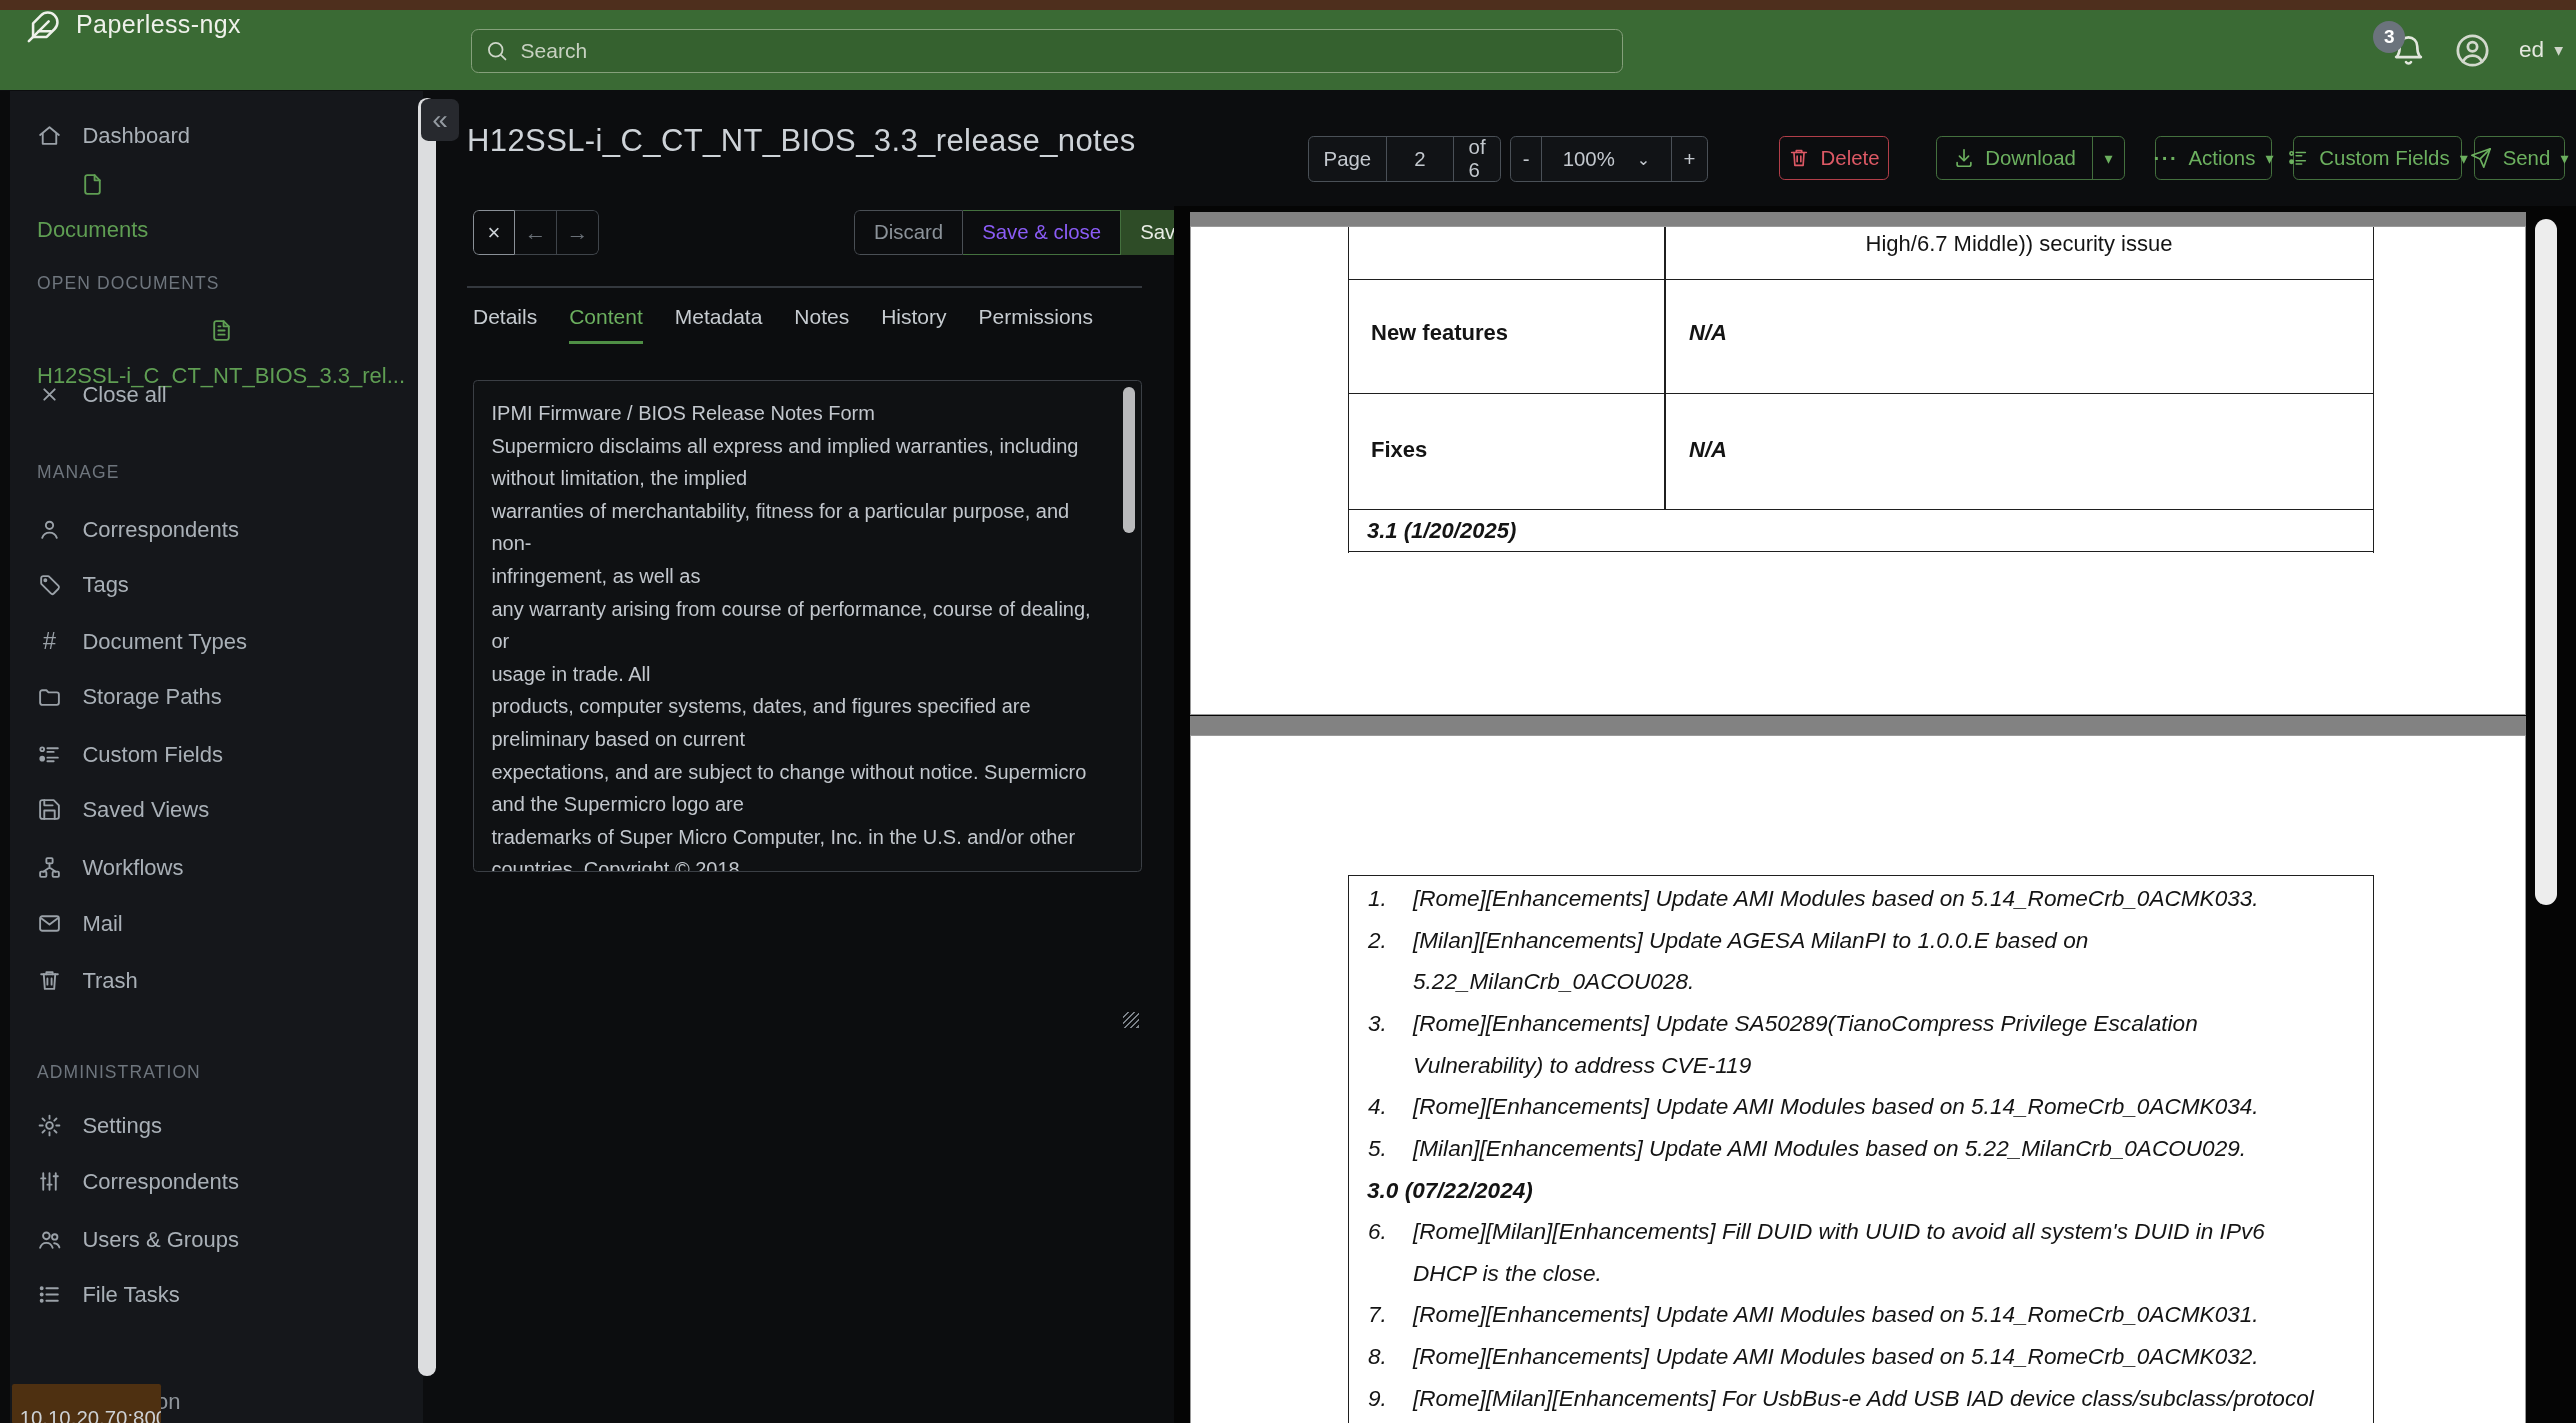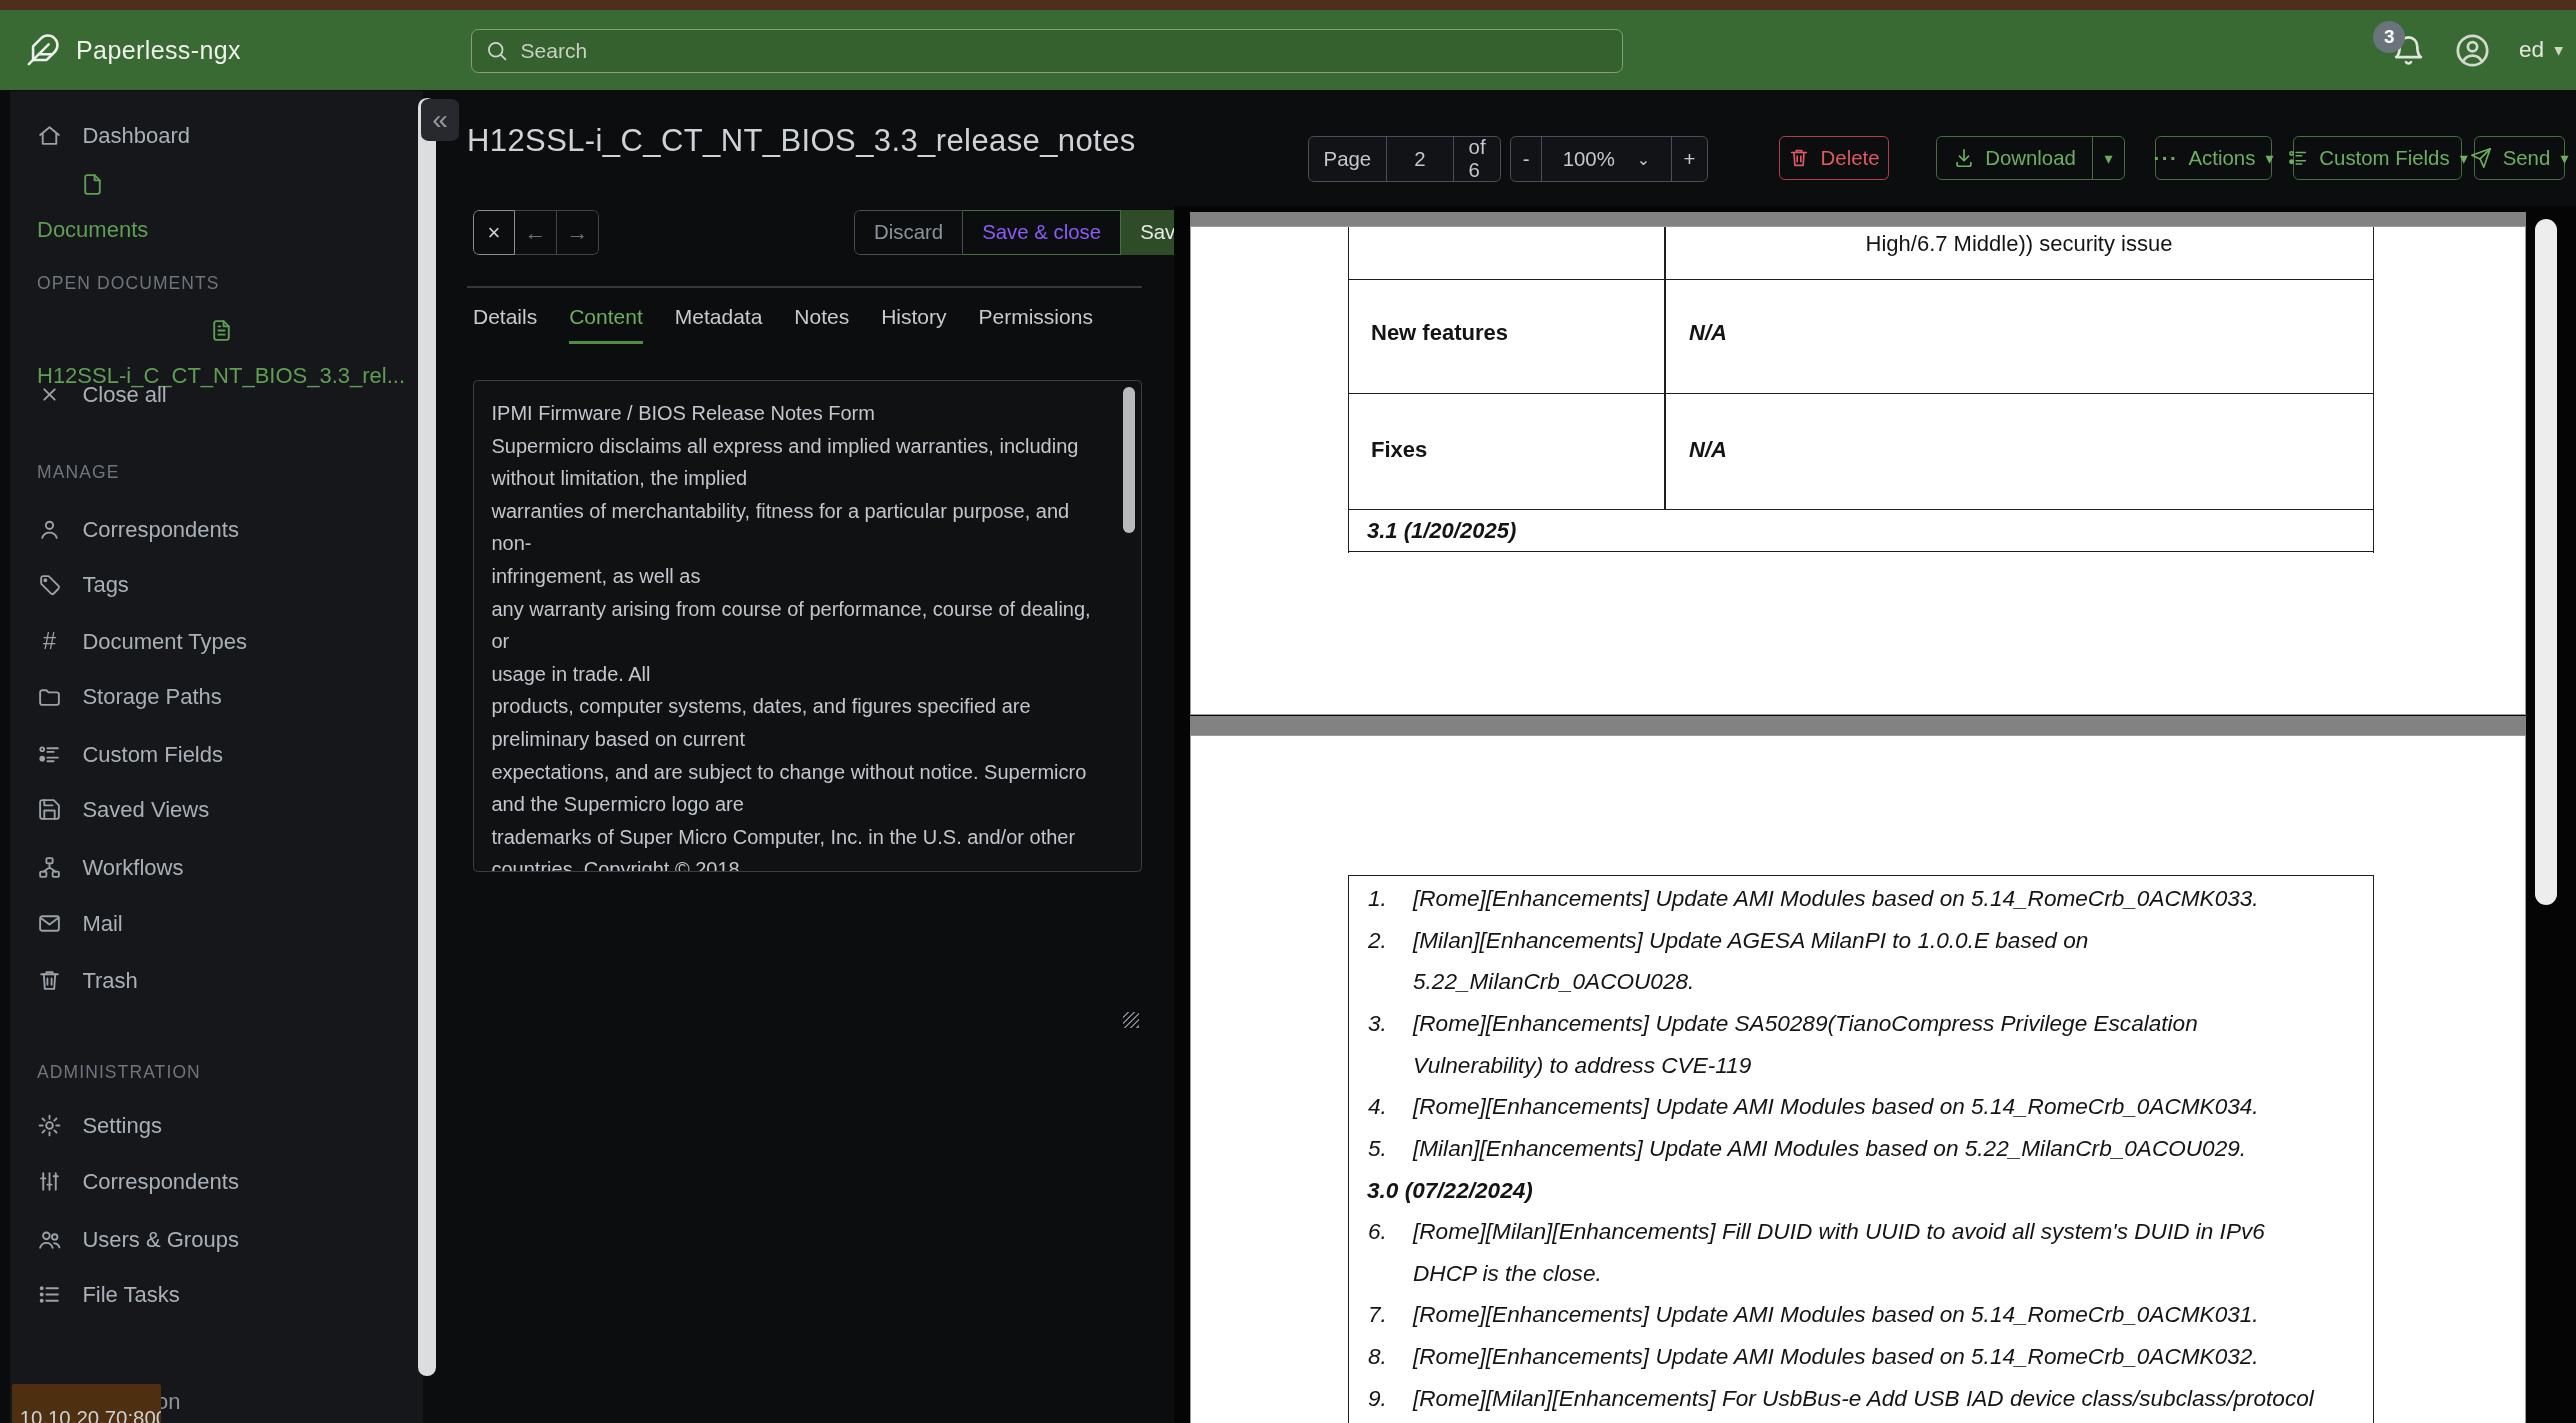--- a/index.html
+++ b/index.html
@@ -6,21 +6,21 @@
   body{
     width:2576px;height:1424px;overflow:hidden;position:relative;
     background:#0c0d0f;font-family:"Liberation Sans",sans-serif;
     -webkit-font-smoothing:antialiased;
   }
   .ic{display:inline-flex;align-items:center;justify-content:center;flex:none;}
   .ic svg{width:100%;height:100%;fill:none;stroke:currentColor;stroke-width:1.8;stroke-linecap:round;stroke-linejoin:round;}
   
   .top-strip{position:absolute;left:0;top:0;width:2576px;height:10.2px;background:#4e2f1d;}
   .navbar{position:absolute;left:0;top:10.2px;width:2576px;height:80px;background:#3a6a34;}
-  .brand{position:absolute;left:26px;top:0;height:80px;display:flex;align-items:center;gap:16px;color:#eef1ea;}
+  .brand{position:absolute;left:26px;top:0;height:80px;display:flex;align-items:flex-start;gap:16px;color:#eef1ea;}
   .brand .ic{width:34px;height:34px;}
   .brand-name{font-size:25px;letter-spacing:0.4px;}
   .searchbox{position:absolute;left:471px;top:19px;width:1124px;height:42px;background:#35612f;
     border:0.7px solid #85a07b;border-radius:7.3px;display:flex;align-items:center;padding:0 13px;gap:10.2px;}
   .searchbox .ic{width:23.4px;height:23.4px;color:#cdd6c8;}
   .searchbox input{flex:1;background:transparent;border:none;outline:none;color:#e9ede4;font-size:21px;font-family:"Liberation Sans",sans-serif;}
   .searchbox input::placeholder{color:#c7d1c1;opacity:1;}
   .nav-right{position:absolute;right:13px;top:0;height:80px;display:flex;align-items:center;gap:28px;color:#dfe4da;}
   .bell-wrap{position:relative;width:35px;height:35px;}
   .bell-wrap .ic{width:35px;height:35px;color:#e2e7dd;}

